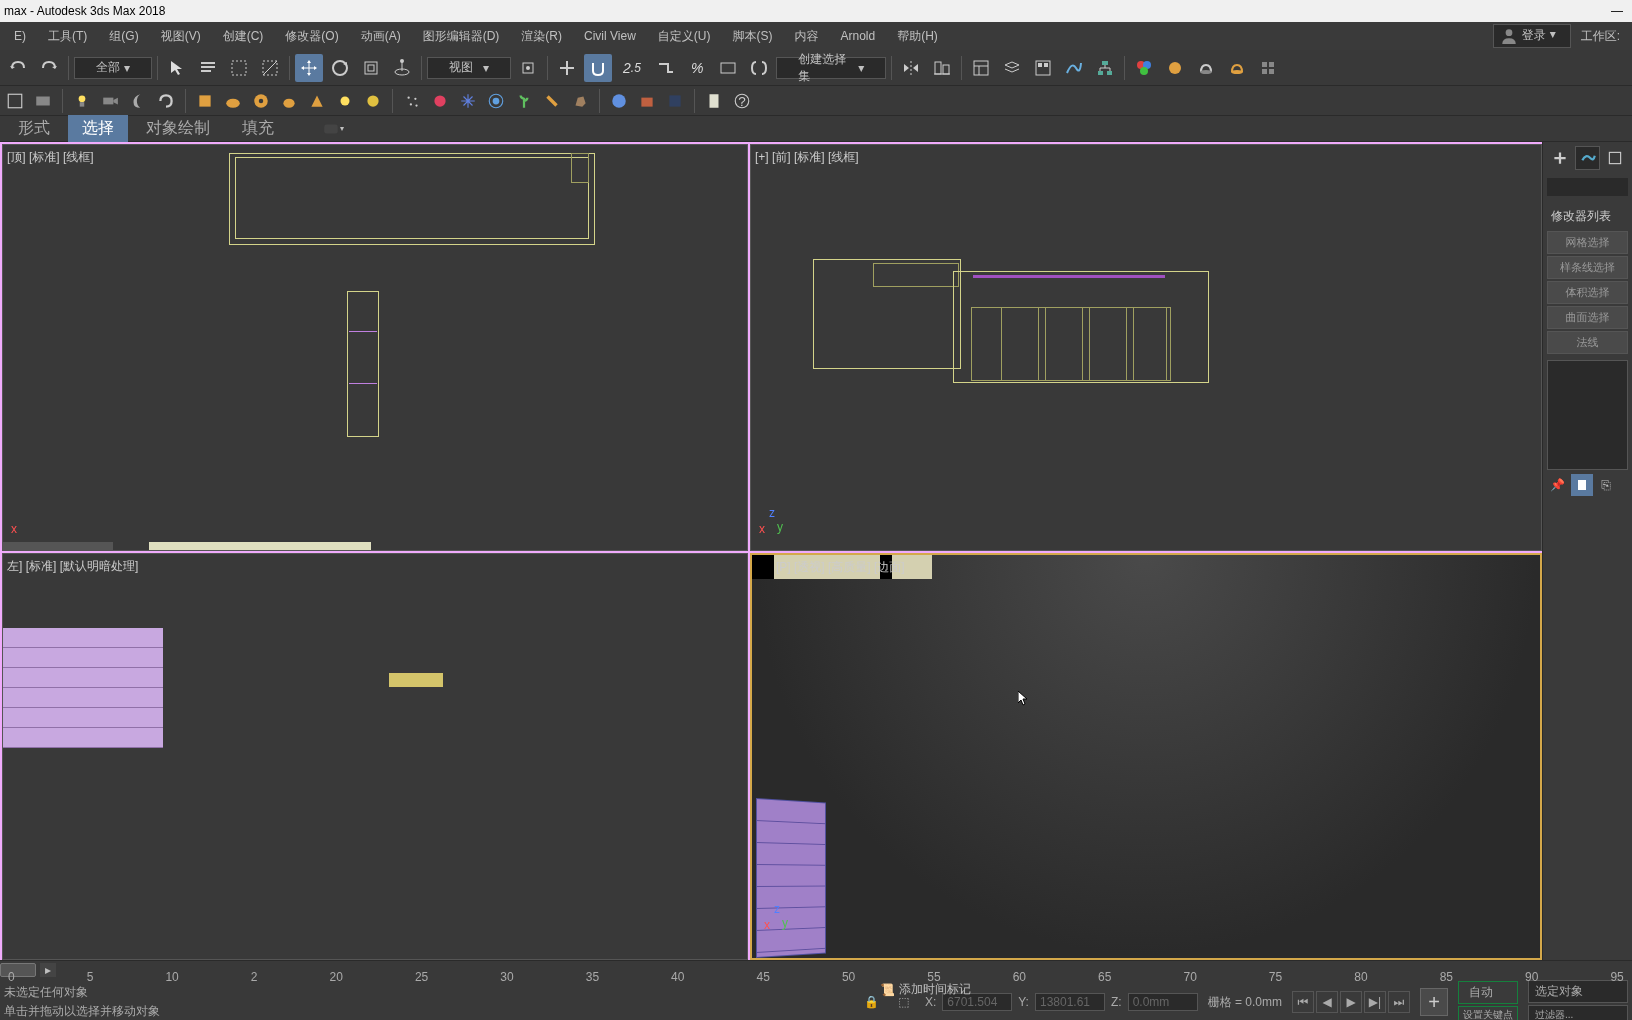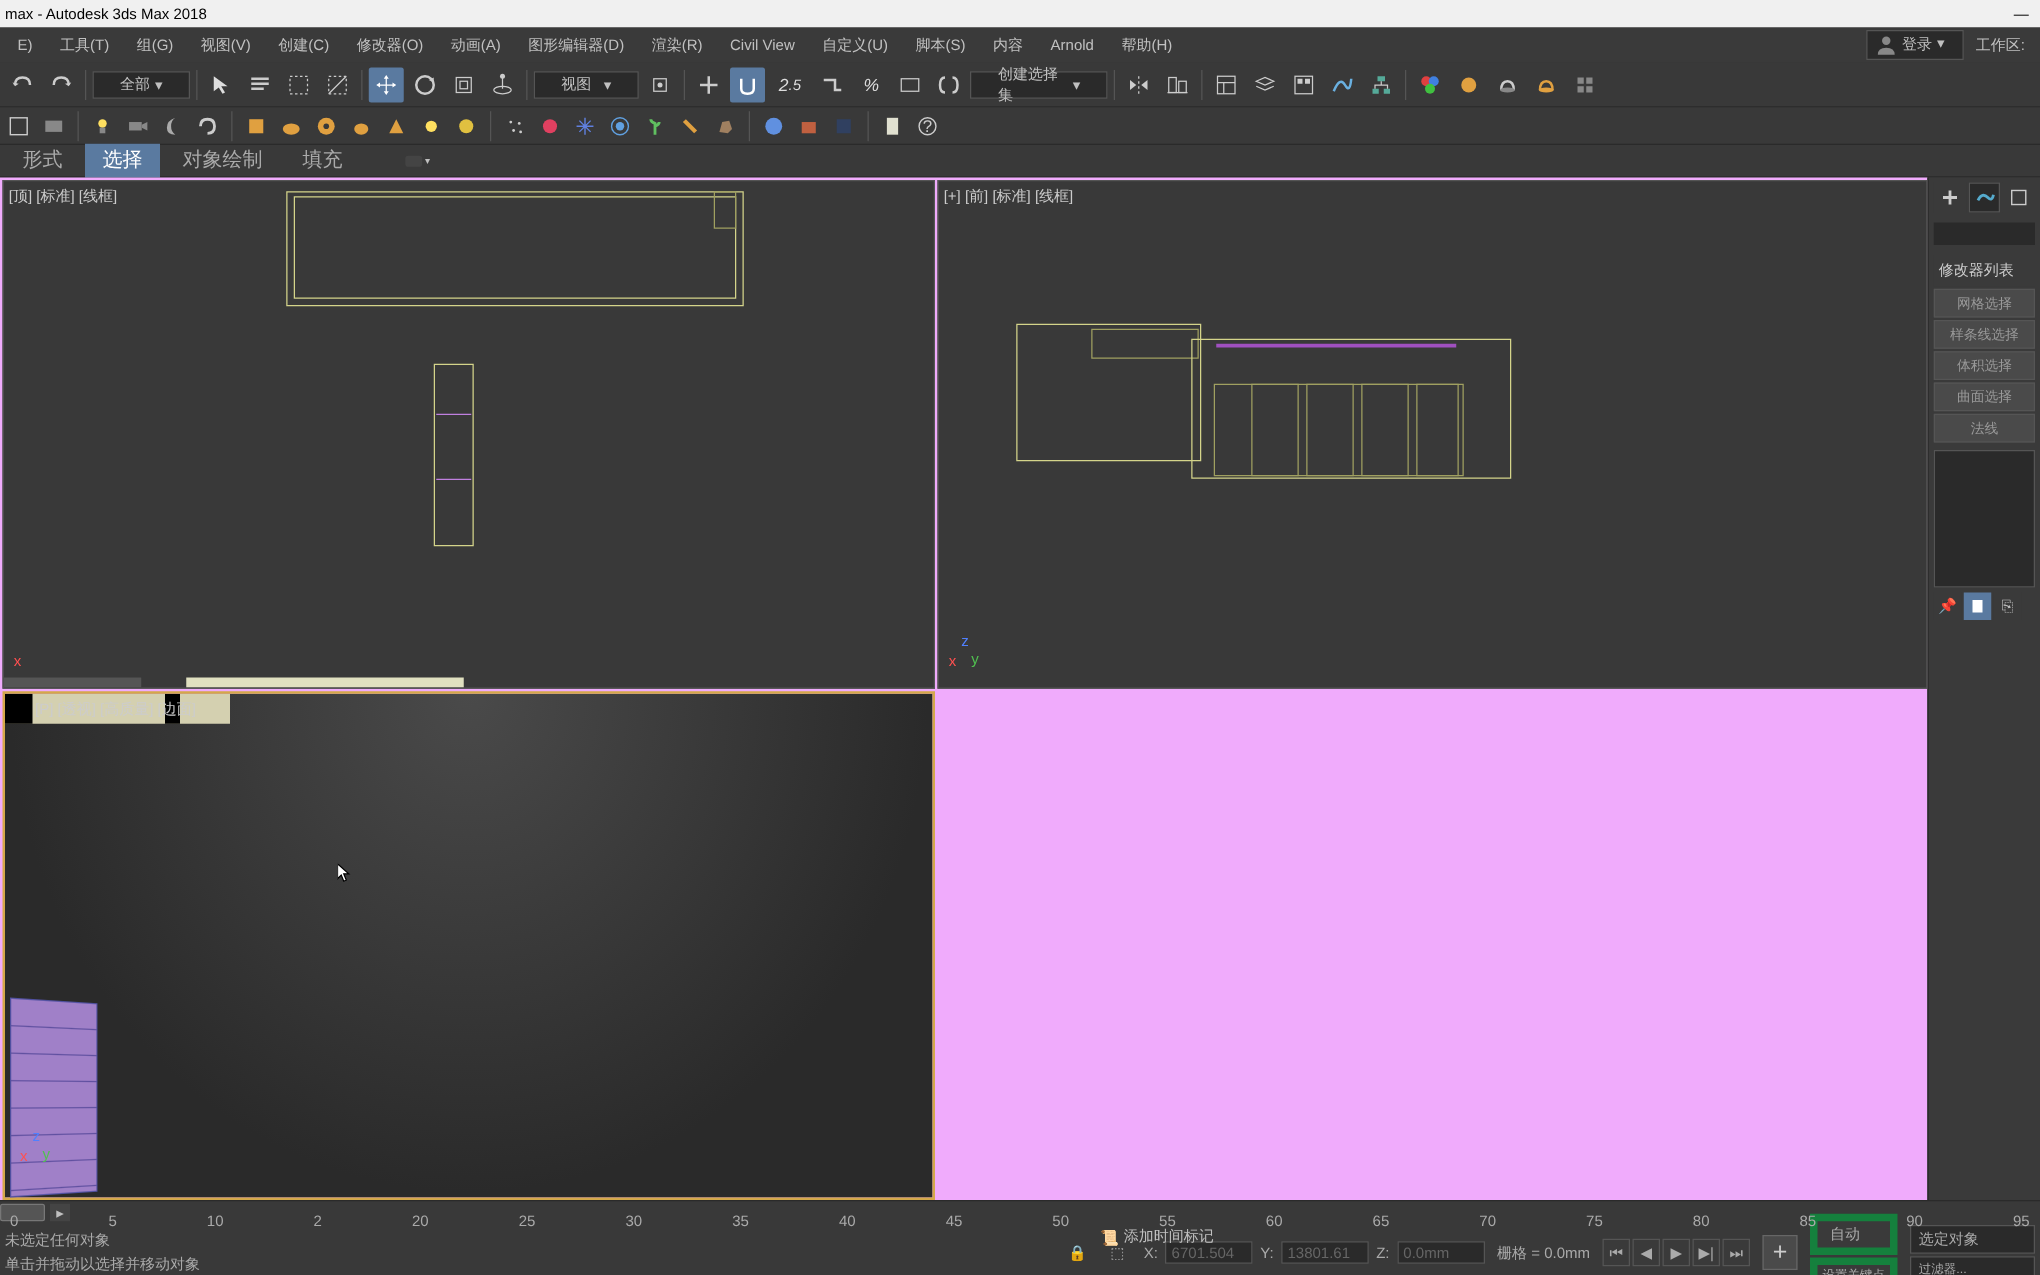--- a/index.html
+++ b/index.html
@@ -80,21 +80,21 @@
 .timeline-ticks span { position: relative; }
 .timeline-slider { position: absolute; left: 0; top: 2px; width: 36px; height: 14px; background: #555; border: 1px solid #777; border-radius: 2px; }
 .timeline-next { position: absolute; left: 40px; top: 2px; width: 16px; height: 14px; background: #444; display: flex; align-items: center; justify-content: center; }
 
 .statusbar { height: 36px; display: flex; align-items: center; padding: 0 4px; gap: 10px; font-size: 11px; color: #aaa; }
 .sb-left { width: 250px; display: flex; flex-direction: column; gap: 2px; }
 .sb-coords { display: flex; gap: 6px; align-items: center; }
 .sb-coords .coord-box { background: #2a2a2a; border: 1px solid #555; padding: 1px 4px; width: 70px; color: #666; }
 .sb-playback { display: flex; gap: 2px; }
 .sb-play-btn { width: 22px; height: 22px; background: #3a3a3a; border: 1px solid #555; display: flex; align-items: center; justify-content: center; cursor: pointer; }
-.sb-auto { background: #3a3a3a; border: 6px solid #15803d; padding: 2px 10px; }
+.sb-auto { background: #3a3a3a; border: 1px solid #15803d; padding: 2px 10px; }
 .sb-dropdown { background: #2a2a2a; border: 1px solid #555; padding: 2px 6px; width: 100px; }
 
 .cursor-arrow { position: absolute; left: 902px; top: 600px; width: 12px; height: 16px; z-index: 100; }
 
 .plus-big { width: 28px; height: 28px; background: #4a4a4a; border: 1px solid #666; display: flex; align-items: center; justify-content: center; font-size: 20px; color: #ccc; }
 </style>
 </head>
 <body>
 
 <div class="titlebar">
@@ -511,20 +511,32 @@
       <div class="wire2" style="left:294px; top:162px; width:38px; height:74px;"></div>
       <div class="wire2" style="left:338px; top:162px; width:38px; height:74px;"></div>
       <div class="wire2" style="left:382px; top:162px; width:34px; height:74px;"></div>
       <div class="vp-axis">
           <span class="z">z</span>
           <span class="y">y</span>
           <span class="x">x</span>
         </div>
     </div>
 
+    <div class="viewport">
+      <div class="vp-label">左] [标准] [默认明暗处理]</div>
+      <div class="brick-wall" style="left:0; top:74px; width:160px; height:120px;">
+        <div class="brick-line"></div>
+          <div class="brick-line"></div>
+          <div class="brick-line"></div>
+        <div class="brick-line"></div>
+          <div class="brick-line"></div>
+          <div class="brick-line"></div>
+      </div>
+      <div class="gold-rect" style="left:386px; top:119px; width:54px; height:14px;"></div>
+    </div>
 
     <div class="viewport active persp">
       <div class="persp-header"></div>
       <div class="vp-label" style="left:24px;">[P] [透视] [高质量] [边面]</div>
       <div class="persp-wall">
         <div class="bline"></div>
           <div class="bline"></div>
           <div class="bline"></div>
         <div class="bline"></div>
           <div class="bline"></div>

